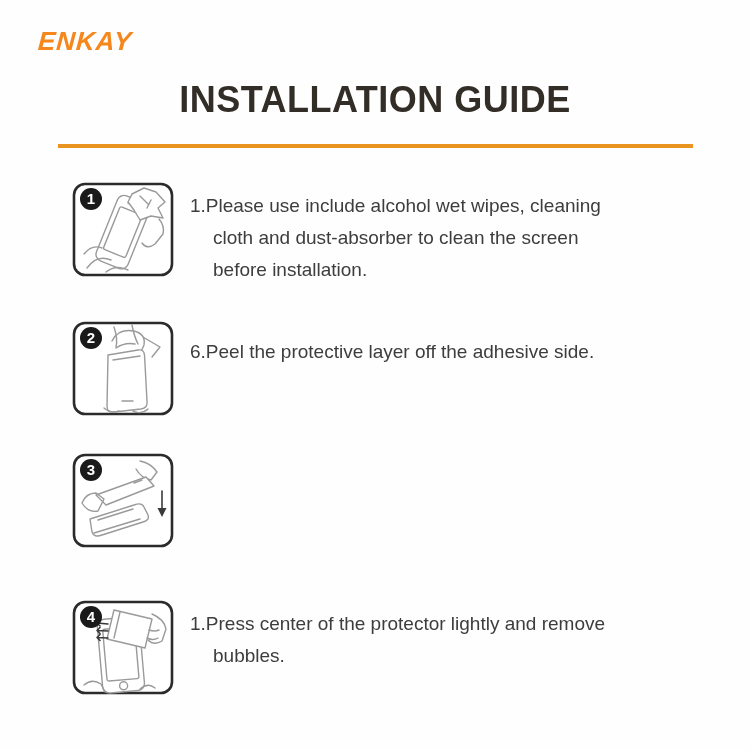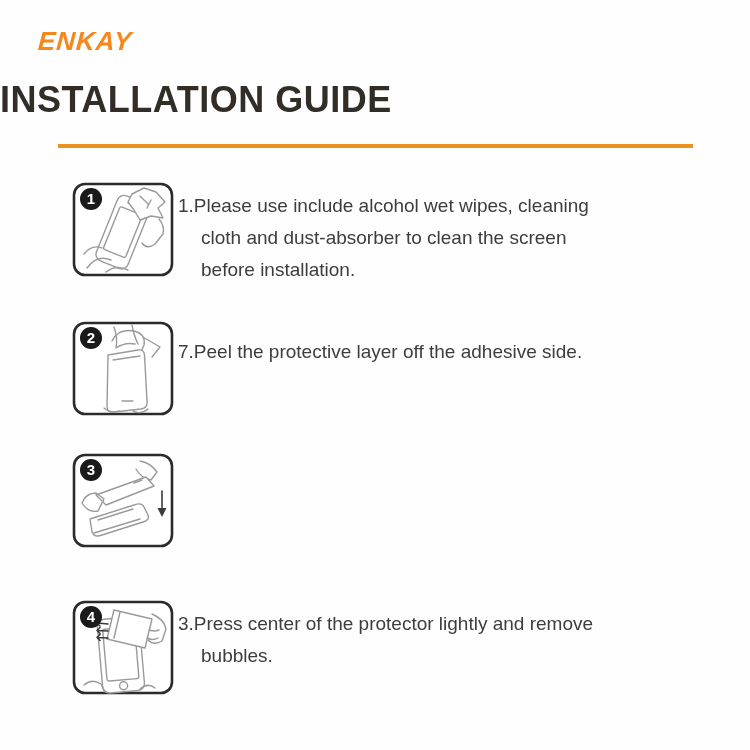--- a/index.html
+++ b/index.html
@@ -18,20 +18,21 @@
     font-size: 26px;
     font-weight: bold;
     font-style: italic;
     letter-spacing: 1px;
     color: #f5881d;
     transform: skewX(-4deg);
   }
   .title {
     position: absolute;
     top: 79px; left: 0; right: 0;
+    text-align: center;
     font-size: 36px;
     font-weight: bold;
     letter-spacing: 0.5px;
     color: #332d28;
   }
   .divider {
     position: absolute;
     top: 144px; left: 58px;
     width: 635px; height: 4px;
     background: #eb9320;
@@ -43,21 +44,21 @@
   }
   .step-row {
     display: flex;
     align-items: flex-start;
   }
   .step-row.gap1 { margin-bottom: 35px; }
   .step-row.gap2 { margin-bottom: 33px; }
   .step-row.gap3 { margin-bottom: 48px; }
   .step-figure { width: 102px; flex: 0 0 102px; }
   .step-text {
-    margin-left: 4px;
+    margin-left: 16px;
     padding-top: 8px;
     padding-left: 23px;
     text-indent: -23px;
     font-size: 19px;
     line-height: 32px;
     color: #3d3d3d;
     white-space: pre-line;
     max-width: 545px;
   }
   .step-text.pt-lg { padding-top: 15px; }
@@ -130,21 +131,21 @@
 
           <path class="artf" d="M36,34 L66,29 q6,-1 6.5,5 L75,80 q1,7 -6,8 L42,91 q-7,1 -7,-6 Z"></path>
           <path class="art" d="M41,39 L68,35"></path>
           <path class="art" d="M50,80 h11" stroke-width="1"></path>
 
           <path class="art" d="M32,87 q7,6 15,3 M61,90 q8,4 15,-2"></path>
           <circle class="badge" cx="19" cy="17" r="11"></circle>
           <text class="badge-num" x="19" y="22">2</text>
         </svg>
       </div>
-      <p class="step-text pt-lg">7.Peel the protective layer off the adhesive side.</p>
+      <p class="step-text pt-lg">6.Peel the protective layer off the adhesive side.</p>
     </div>
 
     <div class="step-row gap3">
       <div class="step-figure">
         <svg width="102" height="95" viewBox="0 0 102 95">
           <rect class="frame" x="2" y="2" width="98" height="91" rx="11"></rect>
 
           <path class="art" d="M68,8 q11,2 17,11 l-6,8 q-10,-2 -15,-11"></path>
 
           <path class="artf" d="M18,66 L62,52 q8,-3 10,2 l4,8 q2,5 -5,7 L30,82 q-8,3 -10,-3 Z"></path>
@@ -182,18 +183,18 @@
 
           <path class="dark" d="M36,24 L25,23 M28,20 L25,23 L28,26" stroke-width="1.2"></path>
           <path class="dark" d="M36,31 L25,30.5 M28,27.5 L25,30.5 L28,33.5" stroke-width="1.2"></path>
           <path class="dark" d="M36,38 L25,37.5 M28,34.5 L25,37.5 L28,40.5" stroke-width="1.2"></path>
 
           <path class="art" d="M12,85 q8,-7 17,-1 l4,8 M68,89 q8,-7 15,-1"></path>
           <circle class="badge" cx="19" cy="17" r="11"></circle>
           <text class="badge-num" x="19" y="22">4</text>
         </svg>
       </div>
-      <p class="step-text">3.Press center of the protector lightly and remove
+      <p class="step-text">1.Press center of the protector lightly and remove
 bubbles.</p>
     </div>
 
   </div>
 </div>
 
 </body></html>

